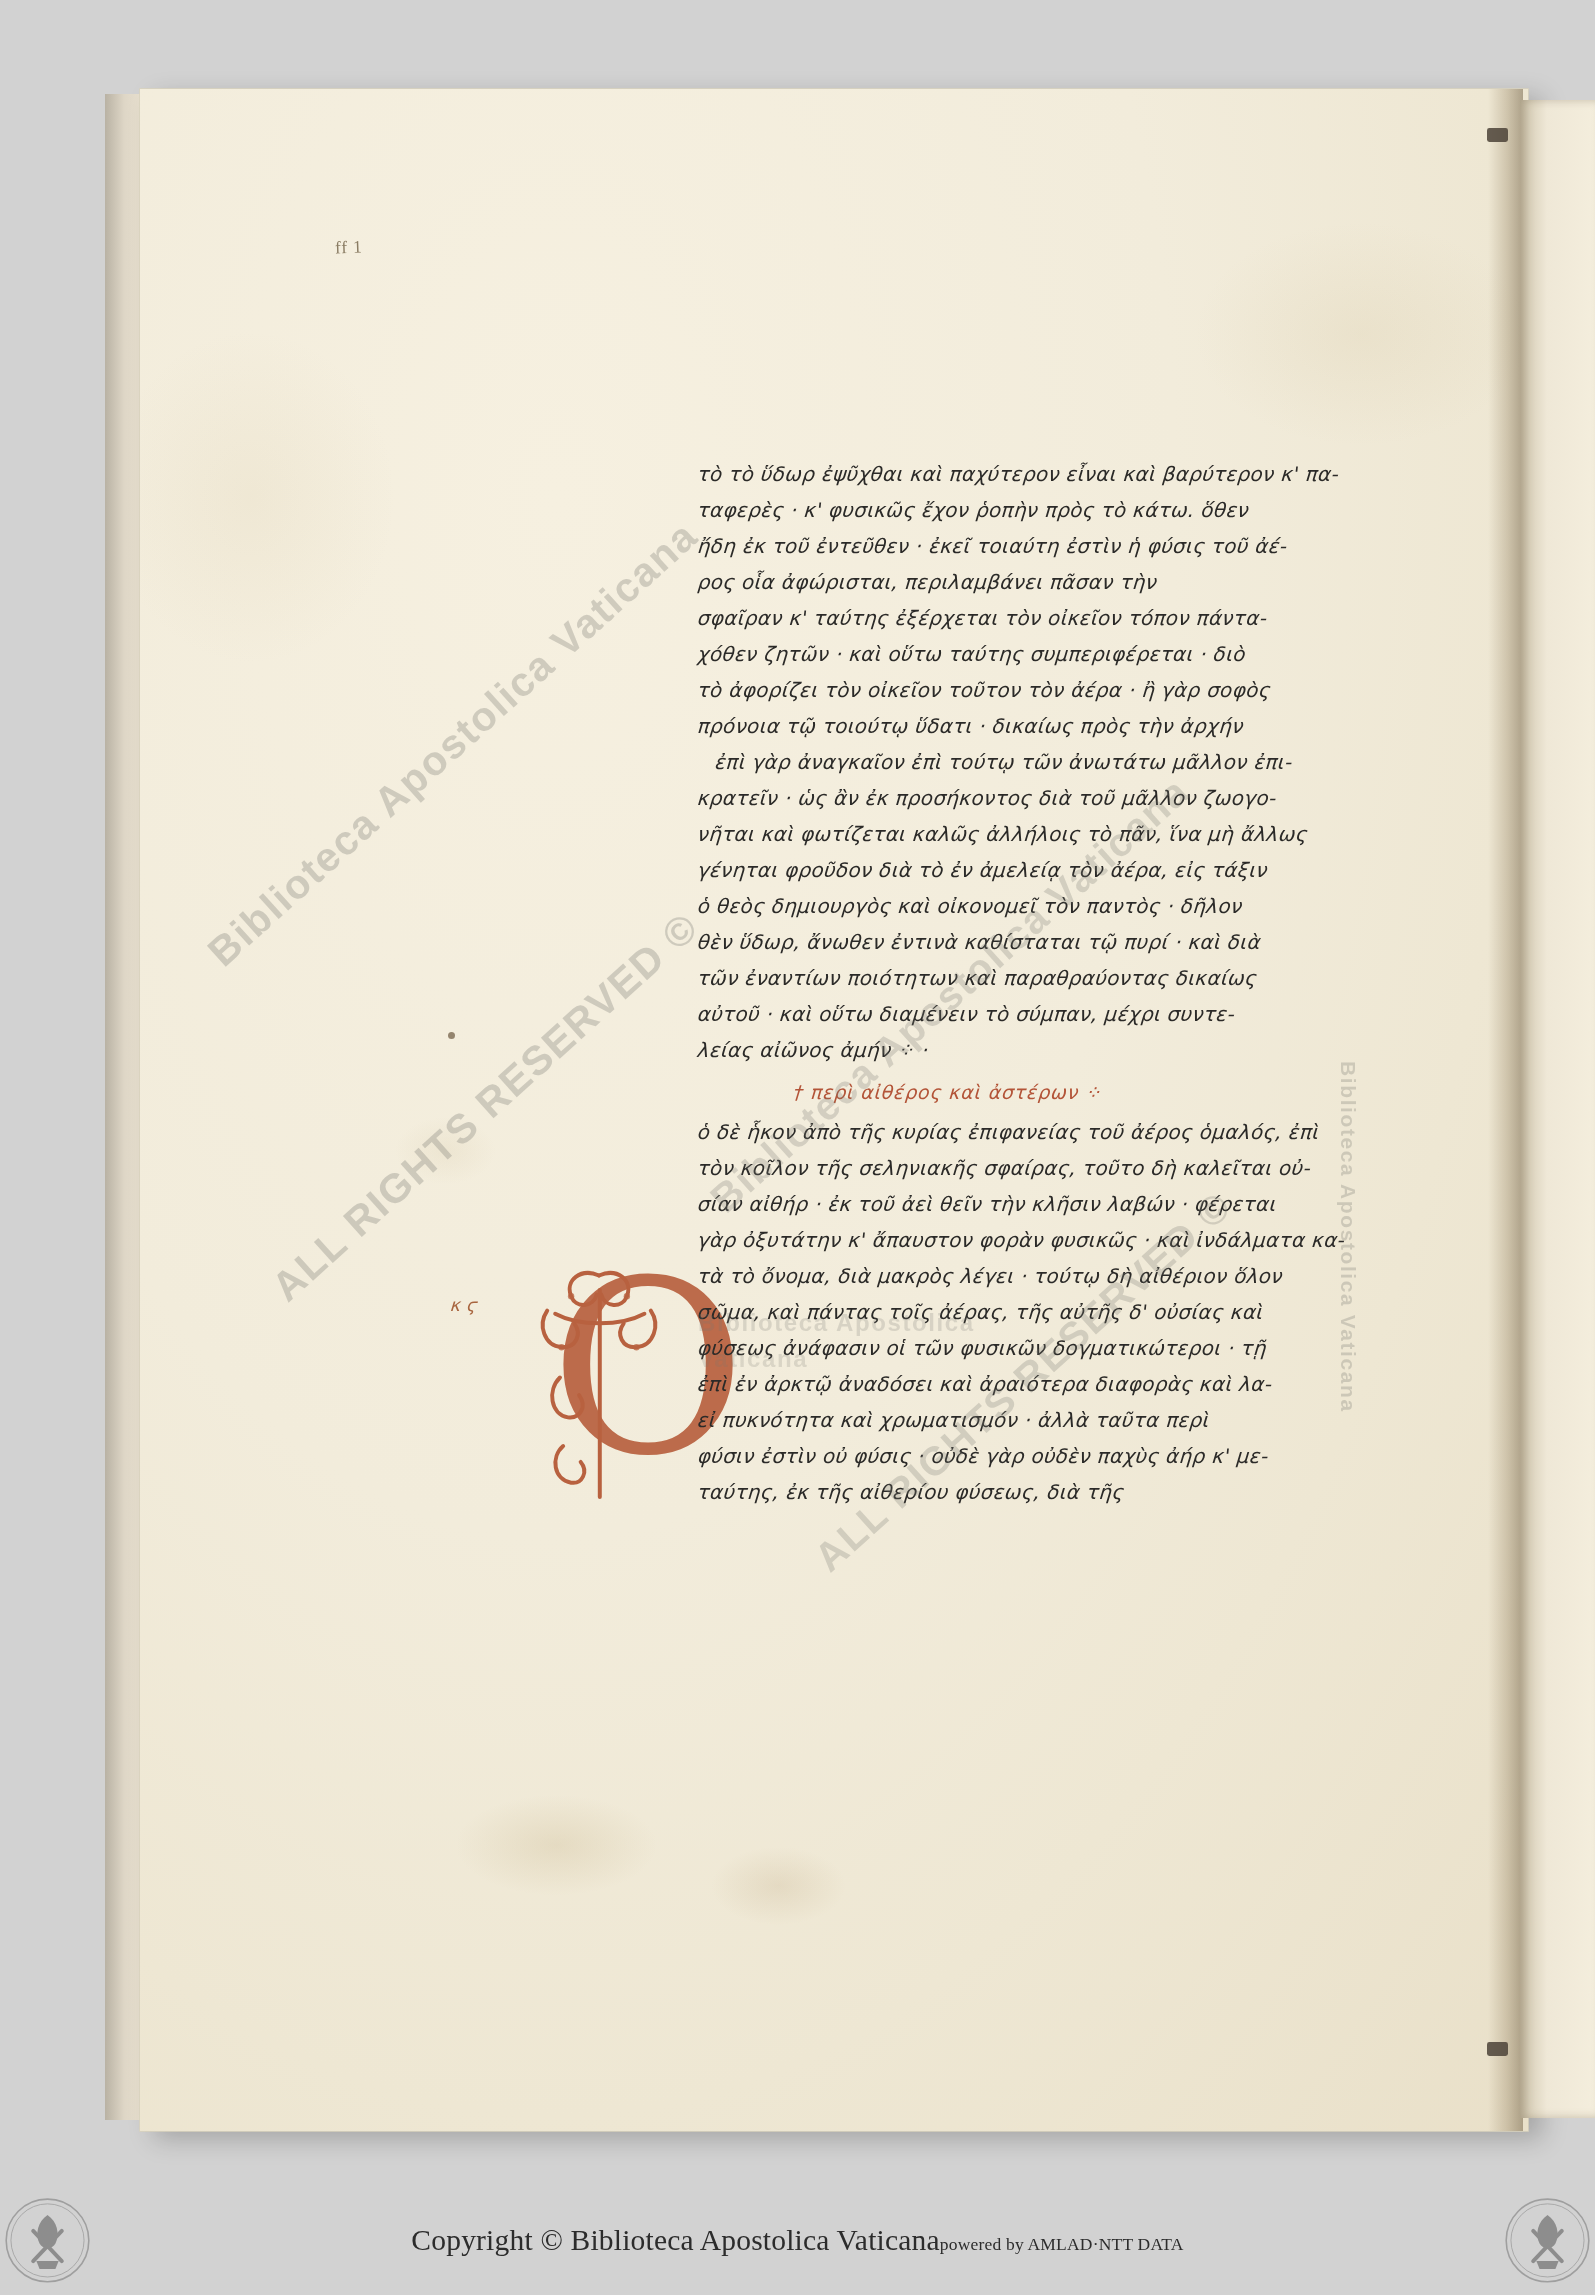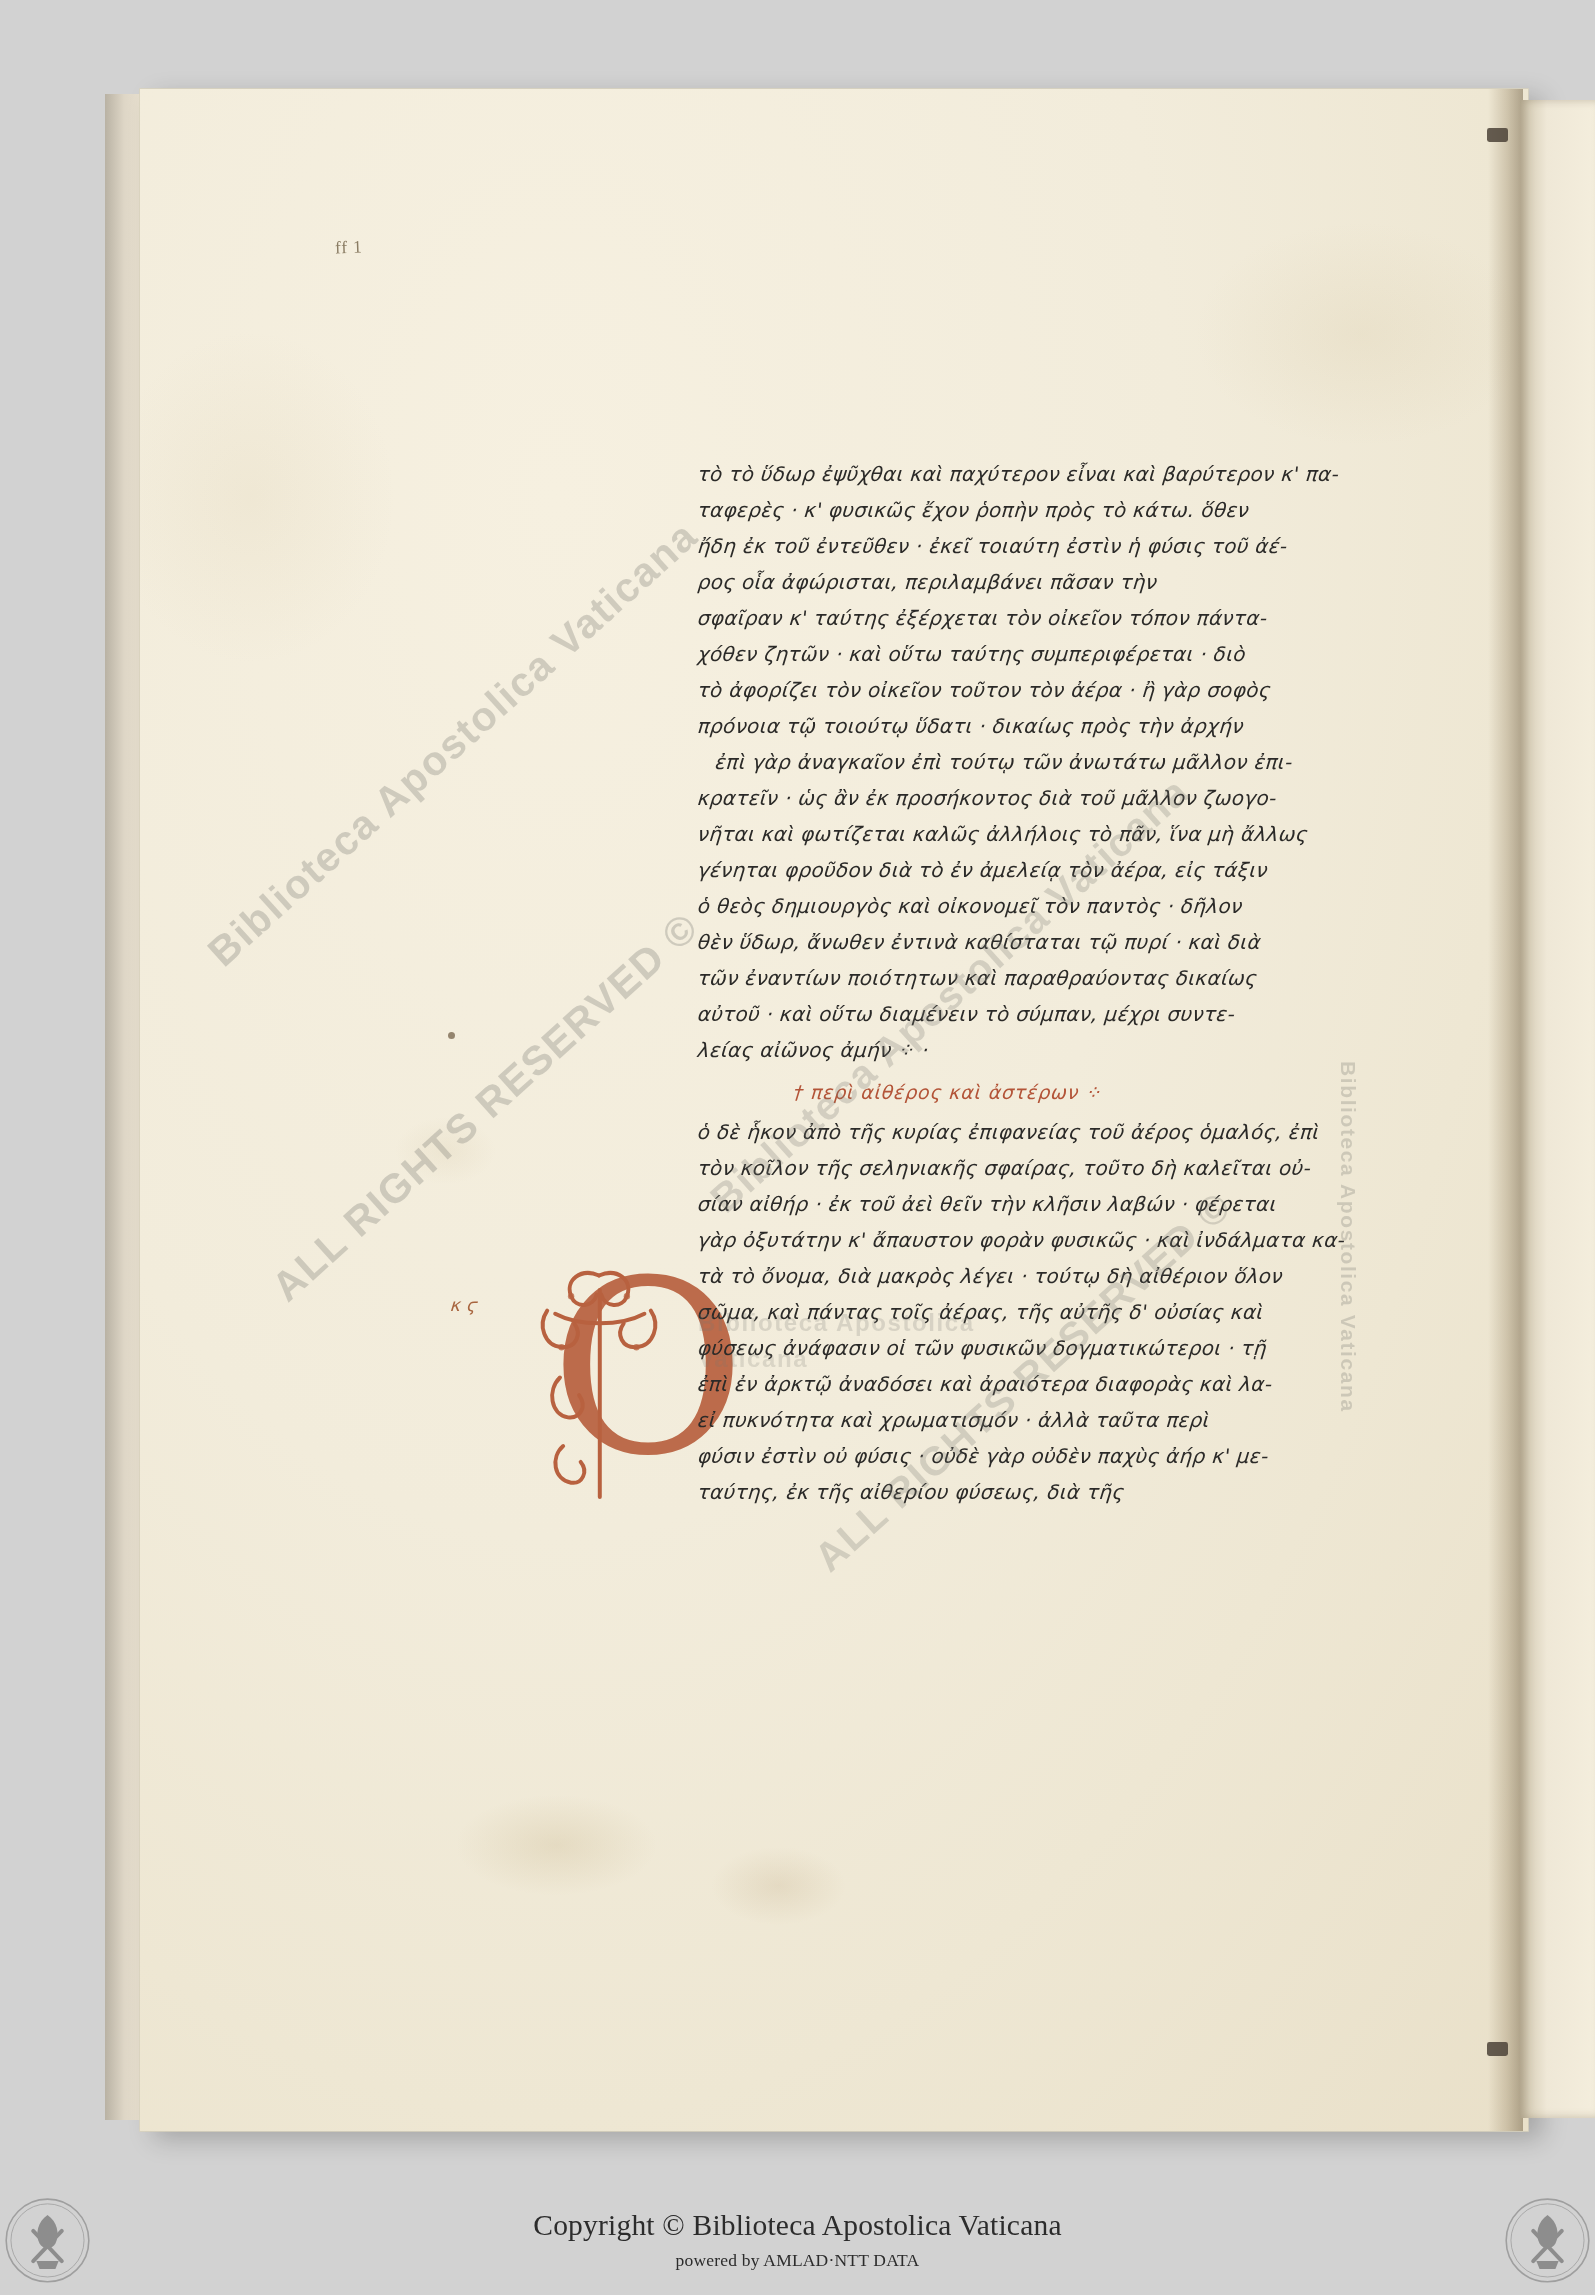--- a/index.html
+++ b/index.html
@@ -248,21 +248,20 @@
   #footer {
     position: absolute;
     left: 0;
     bottom: 0;
     width: 1595px;
     height: 110px;
     background: #d2d2d2;
     display: flex;
     align-items: center;
     justify-content: center;
-    flex-direction: column;
   }
   .copyright {
     font-family: "Liberation Serif", serif;
     font-size: 29.5px;
     color: #2c2c2c;
     letter-spacing: 0.2px;
   }
   .powered {
     font-family: "Liberation Serif", serif;
     font-size: 17.5px;

